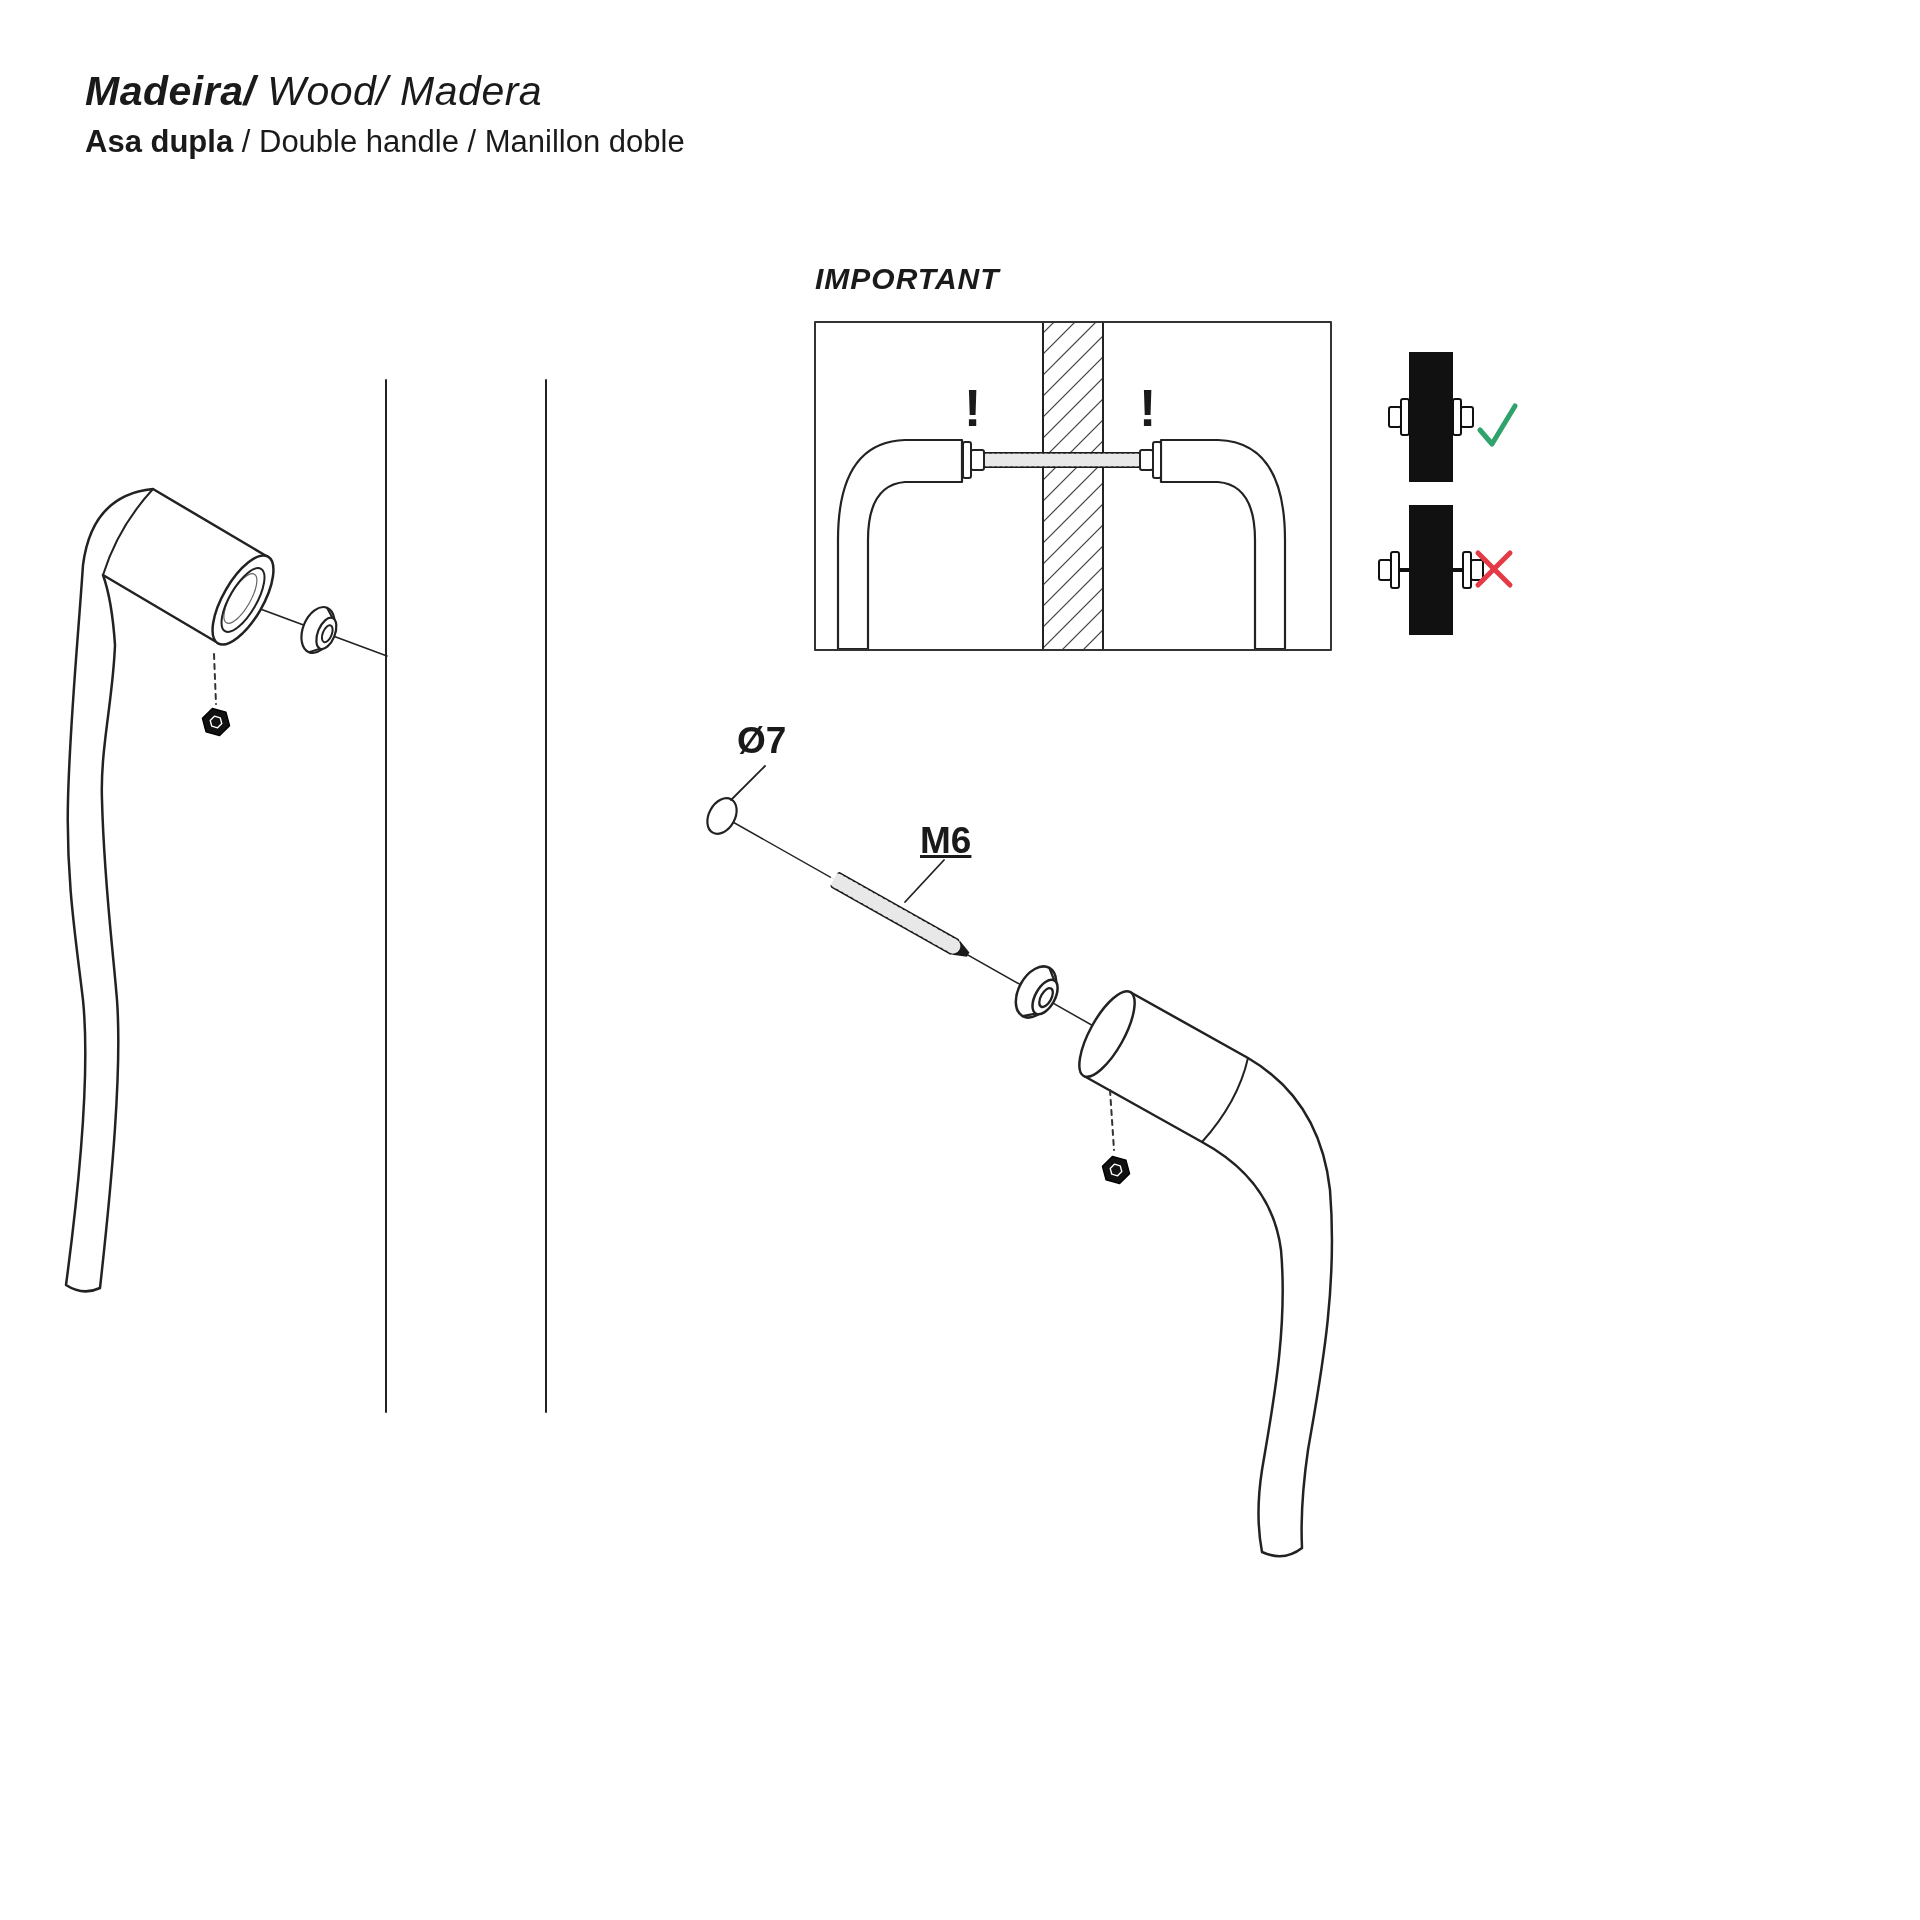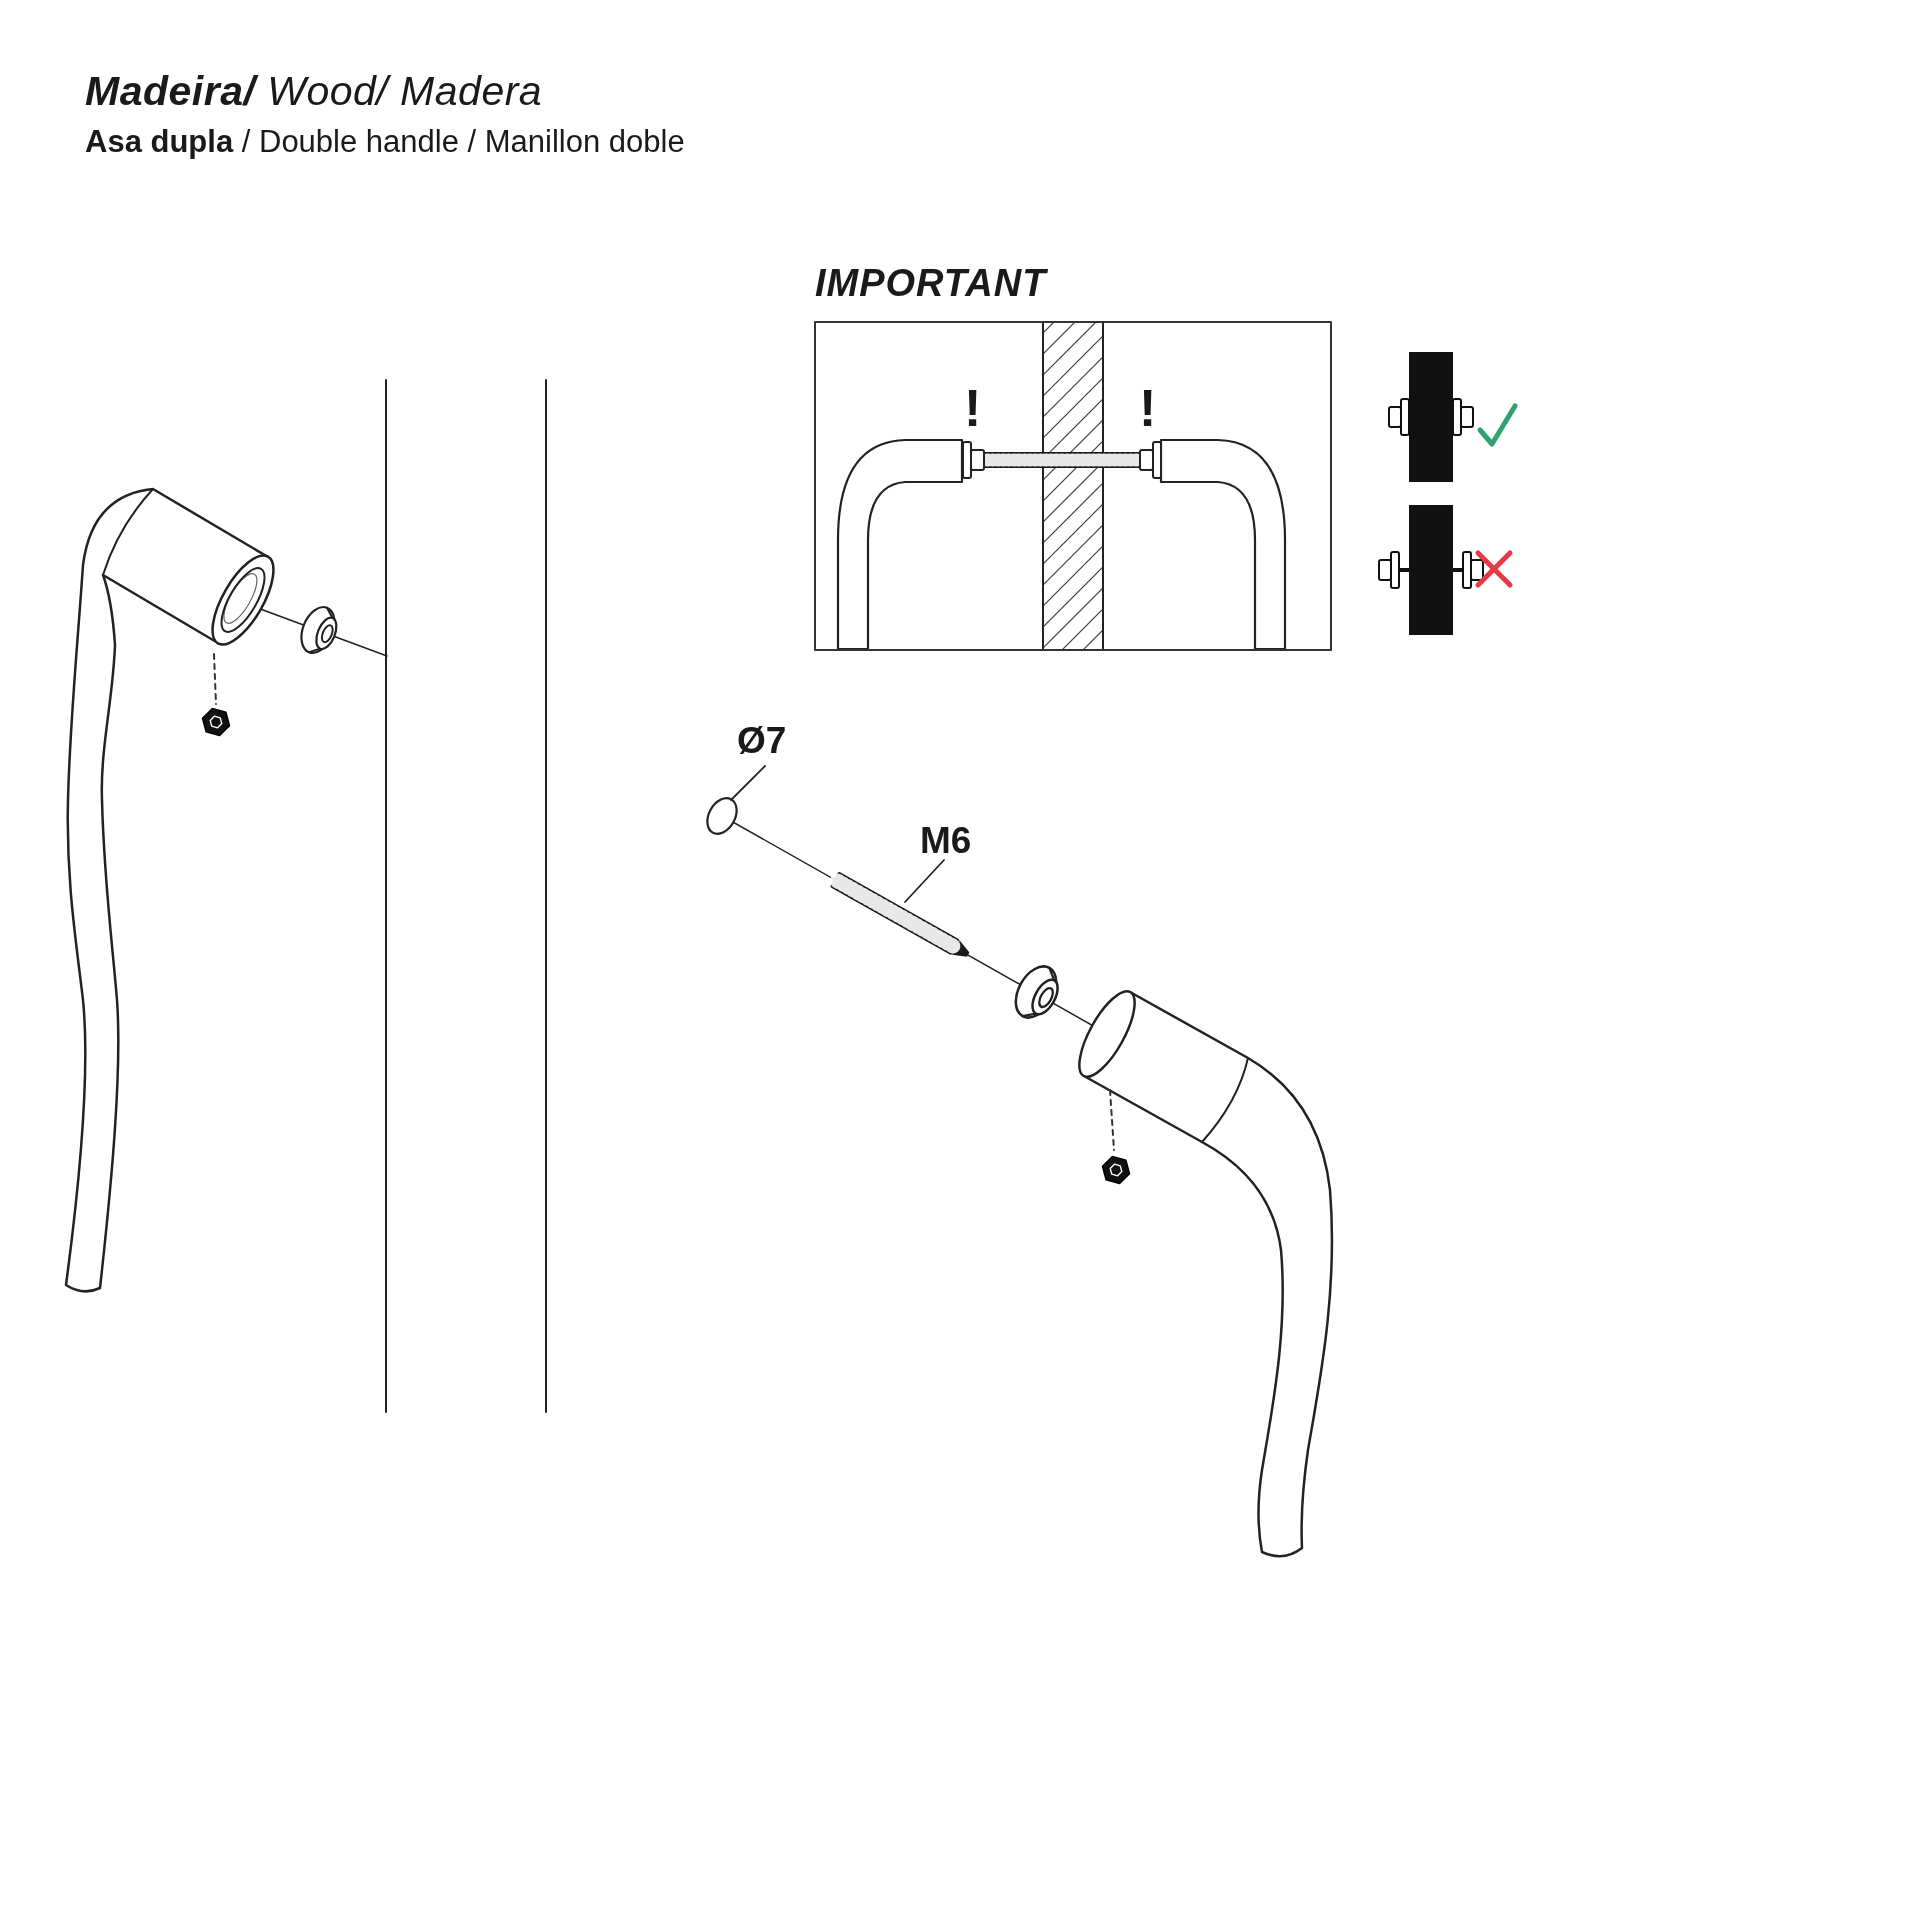--- a/index.html
+++ b/index.html
@@ -6,24 +6,24 @@
   .canvas{position:relative;width:1920px;height:1920px;background:#fff;overflow:hidden;
           font-family:"Liberation Sans",sans-serif;color:#1a1a1a;}
   .abs{position:absolute;}
   svg{position:absolute;left:0;top:0;}
   .title{left:85px;top:68px;font-size:41px;font-style:italic;letter-spacing:.5px;}
   .title .t-bold{font-weight:800;}
   .title .t-light{font-weight:400;}
   .subtitle{left:85px;top:124px;font-size:31px;}
   .subtitle .t-bold{font-weight:700;}
   .subtitle .t-light{font-weight:400;}
-  .important-label{left:815px;top:262px;font-size:38px;font-weight:800;font-style:italic;letter-spacing:1px;}
+  .important-label{left:815px;top:262px;font-size:30px;font-weight:800;font-style:italic;letter-spacing:1px;}
   .dim-label{font-size:37px;font-weight:700;}
   .lbl-d7{left:737px;top:720px;text-align:center;}
-  .lbl-m6{left:920px;top:820px;}
+  .lbl-m6{left:920px;top:820px;text-decoration:underline;}
   .excl{font-size:52px;font-weight:800;line-height:1;}
   .excl-left{left:964px;top:382px;}
   .excl-right{left:1139px;top:382px;}
 </style>
 </head>
 <body>
 
 <div class="canvas">
 
   <svg width="1920" height="1920" viewBox="0 0 1920 1920">

